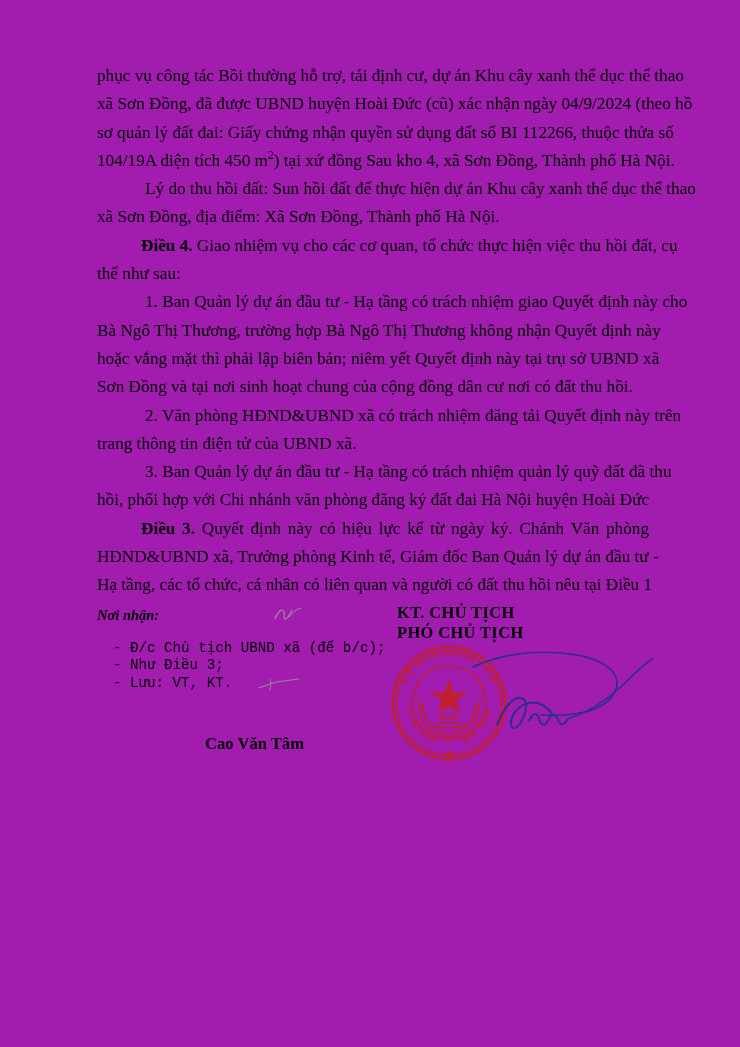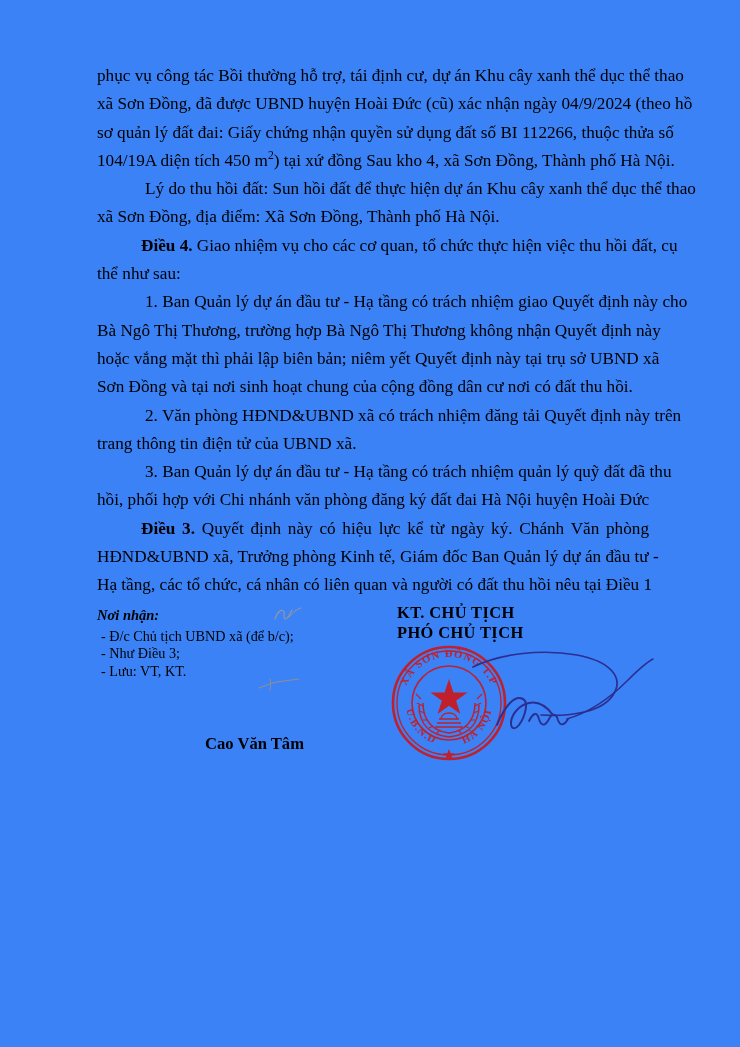--- a/index.html
+++ b/index.html
@@ -8,21 +8,21 @@
     background: #ffffff;
   }
   body {
     font-family: "Liberation Serif", "DejaVu Serif", serif;
     color: #000000;
   }
   .page {
     position: relative;
     width: 740px;
     height: 1047px;
-    background: #3b82f6;
+    background: #a21caf;
     overflow: hidden;
     box-sizing: border-box;
   }
   .content {
     position: absolute;
     left: 97px;
     top: 62px;
     width: 552px;
   }
   p.body-line {
@@ -69,23 +69,24 @@
     width: 250px;
   }
   .recipients-title {
     font-weight: bold;
     font-style: italic;
     font-size: 14.5px;
     margin: 0 0 1px 0;
     line-height: 17px;
   }
   .recipients ul {
-    margin: 4px;
+    margin: 16px;
     padding: 0;
     list-style: none;
+    font-family: Liberation Mono, monospace;
   }
   .recipients li {
     font-size: 14.2px;
     line-height: 17.4px;
     margin: 0;
     white-space: nowrap;
   }
 
   .hand-mark {
     position: absolute;

